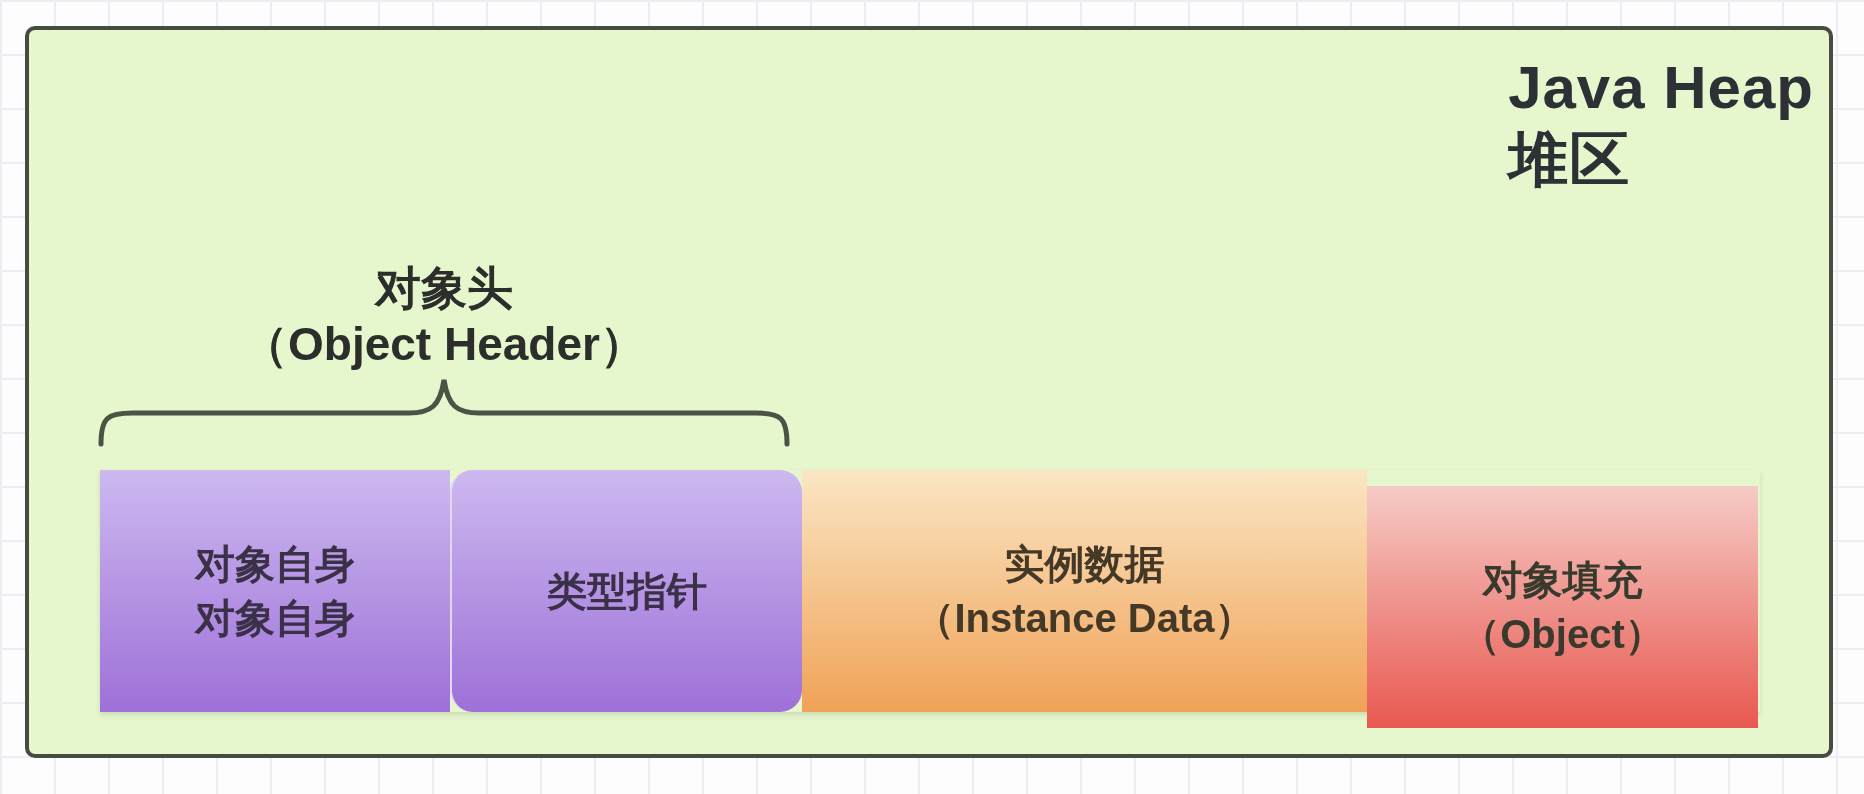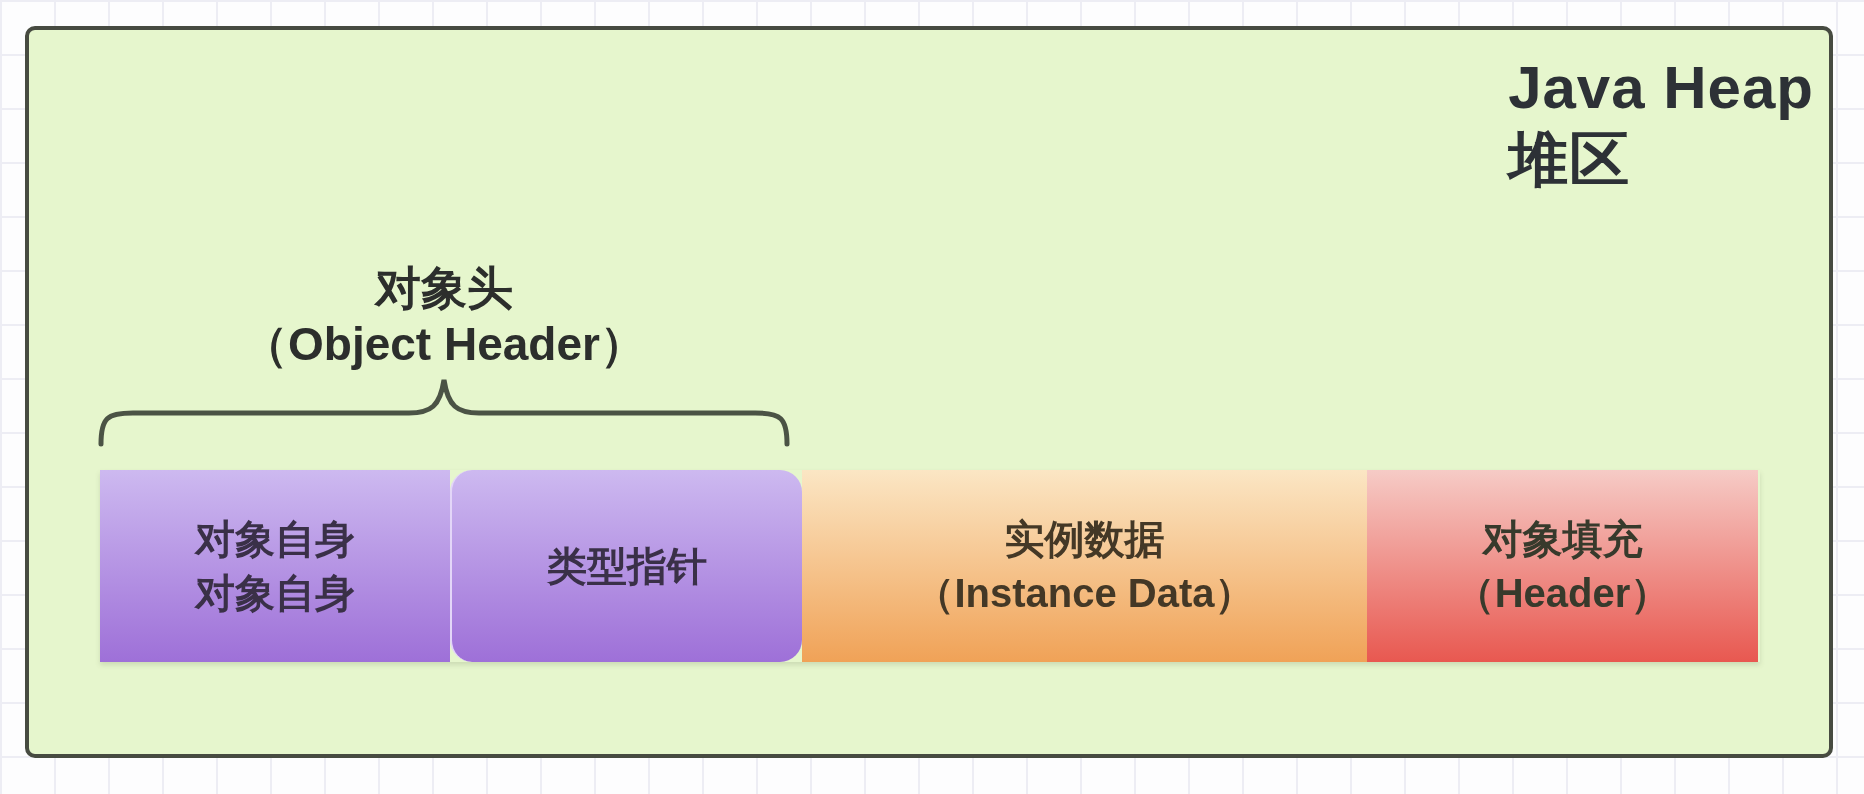--- a/index.html
+++ b/index.html
@@ -57,39 +57,39 @@
     width: 698px;
     height: 84px;
     color: #4b5345;
   }
   .brace svg { display: block; width: 100%; height: 100%; }
   .memory-bar {
     position: absolute;
     left: 100px;
     top: 470px;
     width: 1660px;
-    height: 192px;
+    height: 242px;
     display: flex;
     box-shadow: 0 3px 5px rgba(90, 100, 70, 0.18);
   }
   .segment {
     height: 100%;
     display: flex;
     flex-direction: column;
     justify-content: center;
     align-items: center;
     text-align: center;
     font-size: 40px;
     font-weight: 700;
     line-height: 54px;
   }
   .segment:nth-child(1) { width: 350px; }
   .segment:nth-child(2) { width: 352px; border-left: 2px solid #e3d6f8; }
   .segment:nth-child(3) { width: 565px; }
-  .segment:nth-child(4) { width: 391px; }
+  .segment:nth-child(4) { width: 391px; margin-top: 16px; }
 </style>
 </head>
 <body>
 
 <div class="scene">
 
   <div class="heap-panel" style="background: rgb(230, 246, 205); border-color: rgb(71, 75, 65);"></div>
 
   <div class="heap-title">
     <div>Java Heap</div>
@@ -120,17 +120,17 @@
       </div>
       <div class="segment" style="background: linear-gradient(rgb(205, 185, 240), rgb(158, 112, 216)); color: rgb(58, 48, 72); border-radius: 22px;">
         <div class="segment-line">类型指针</div>
       </div>
       <div class="segment" style="background: linear-gradient(rgb(251, 230, 196), rgb(240, 162, 87)); color: rgb(68, 56, 38); text-align: center;">
         <div class="segment-line">实例数据</div>
         <div class="segment-line">（Instance Data）</div>
       </div>
       <div class="segment" style="background: linear-gradient(rgb(246, 203, 198), rgb(232, 88, 80)); color: rgb(55, 58, 44);">
         <div class="segment-line">对象填充</div>
-        <div class="segment-line">（Header）</div>
+        <div class="segment-line">（Object）</div>
       </div>
     </div>
 
 </div>
 
 </body></html>

